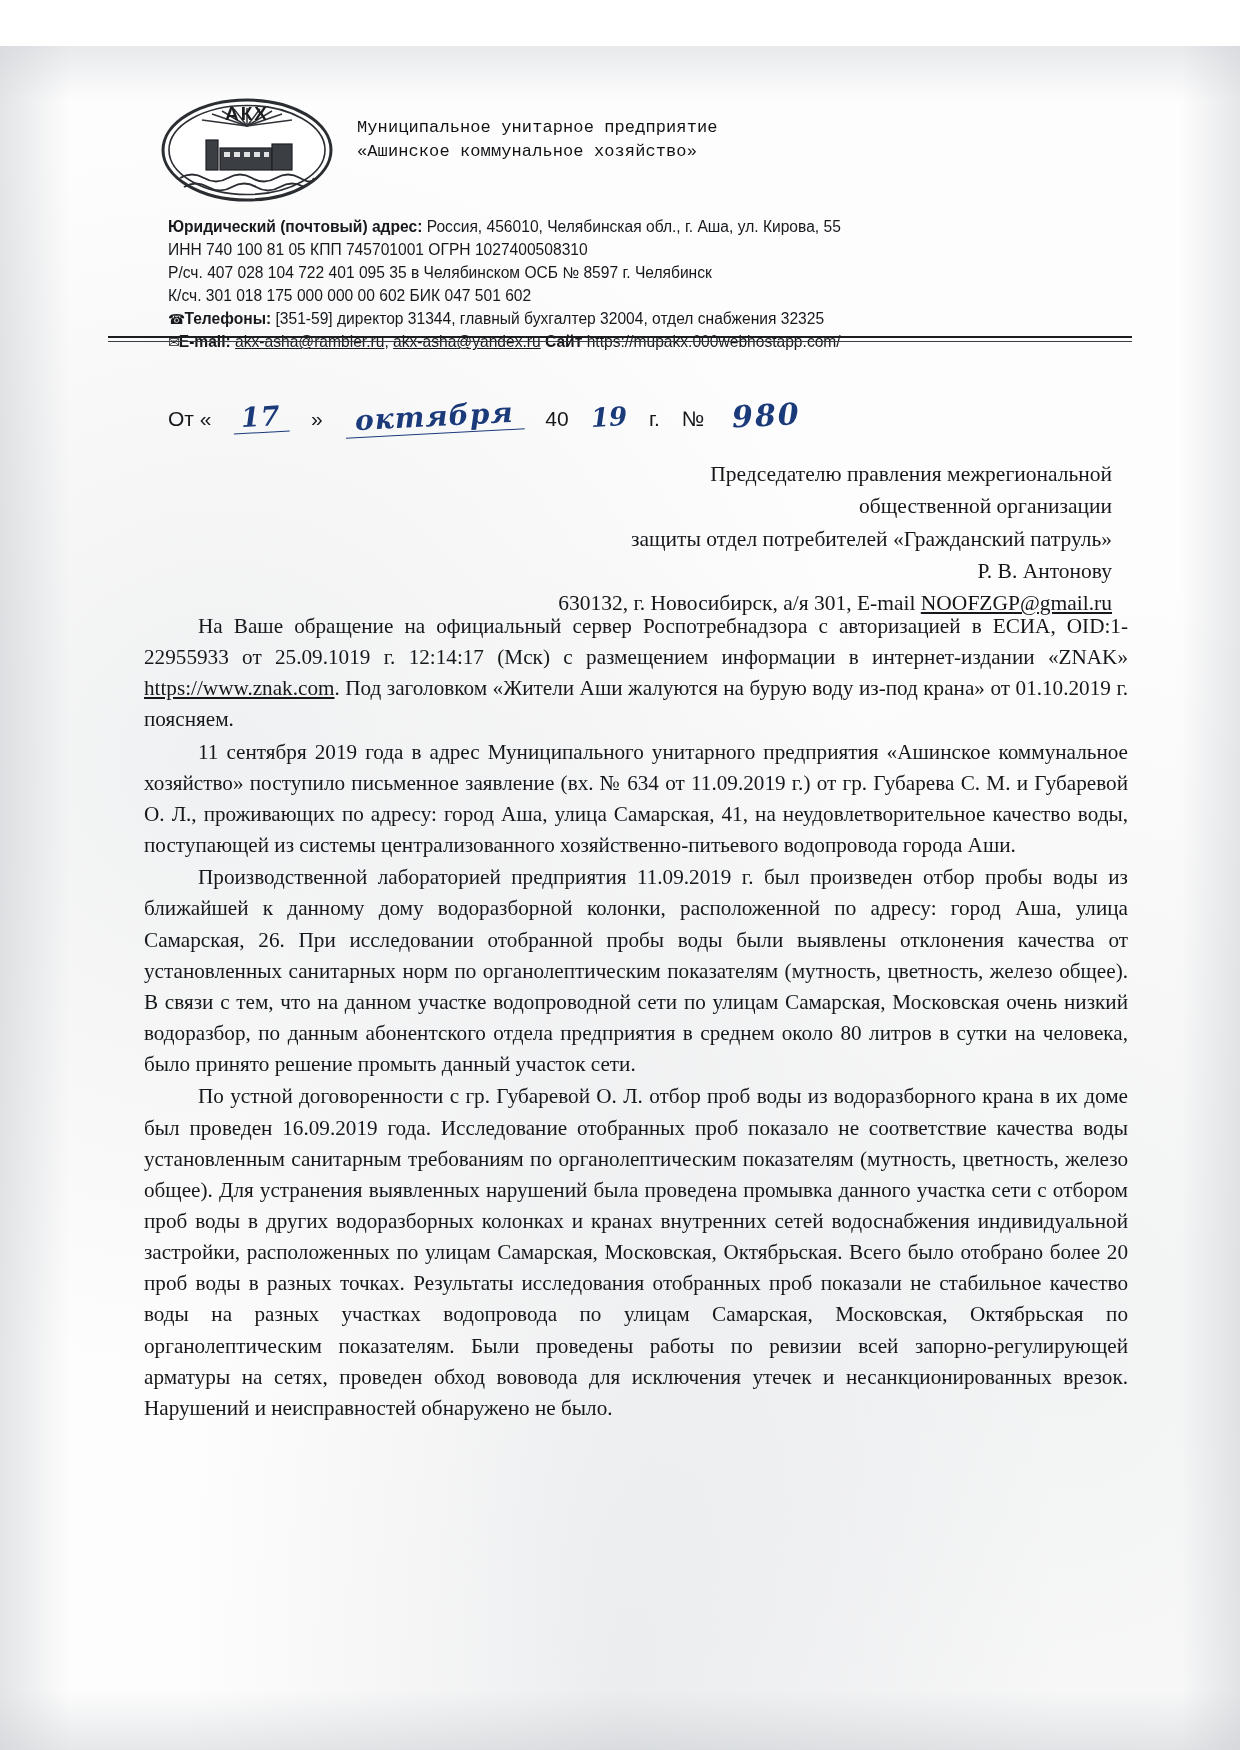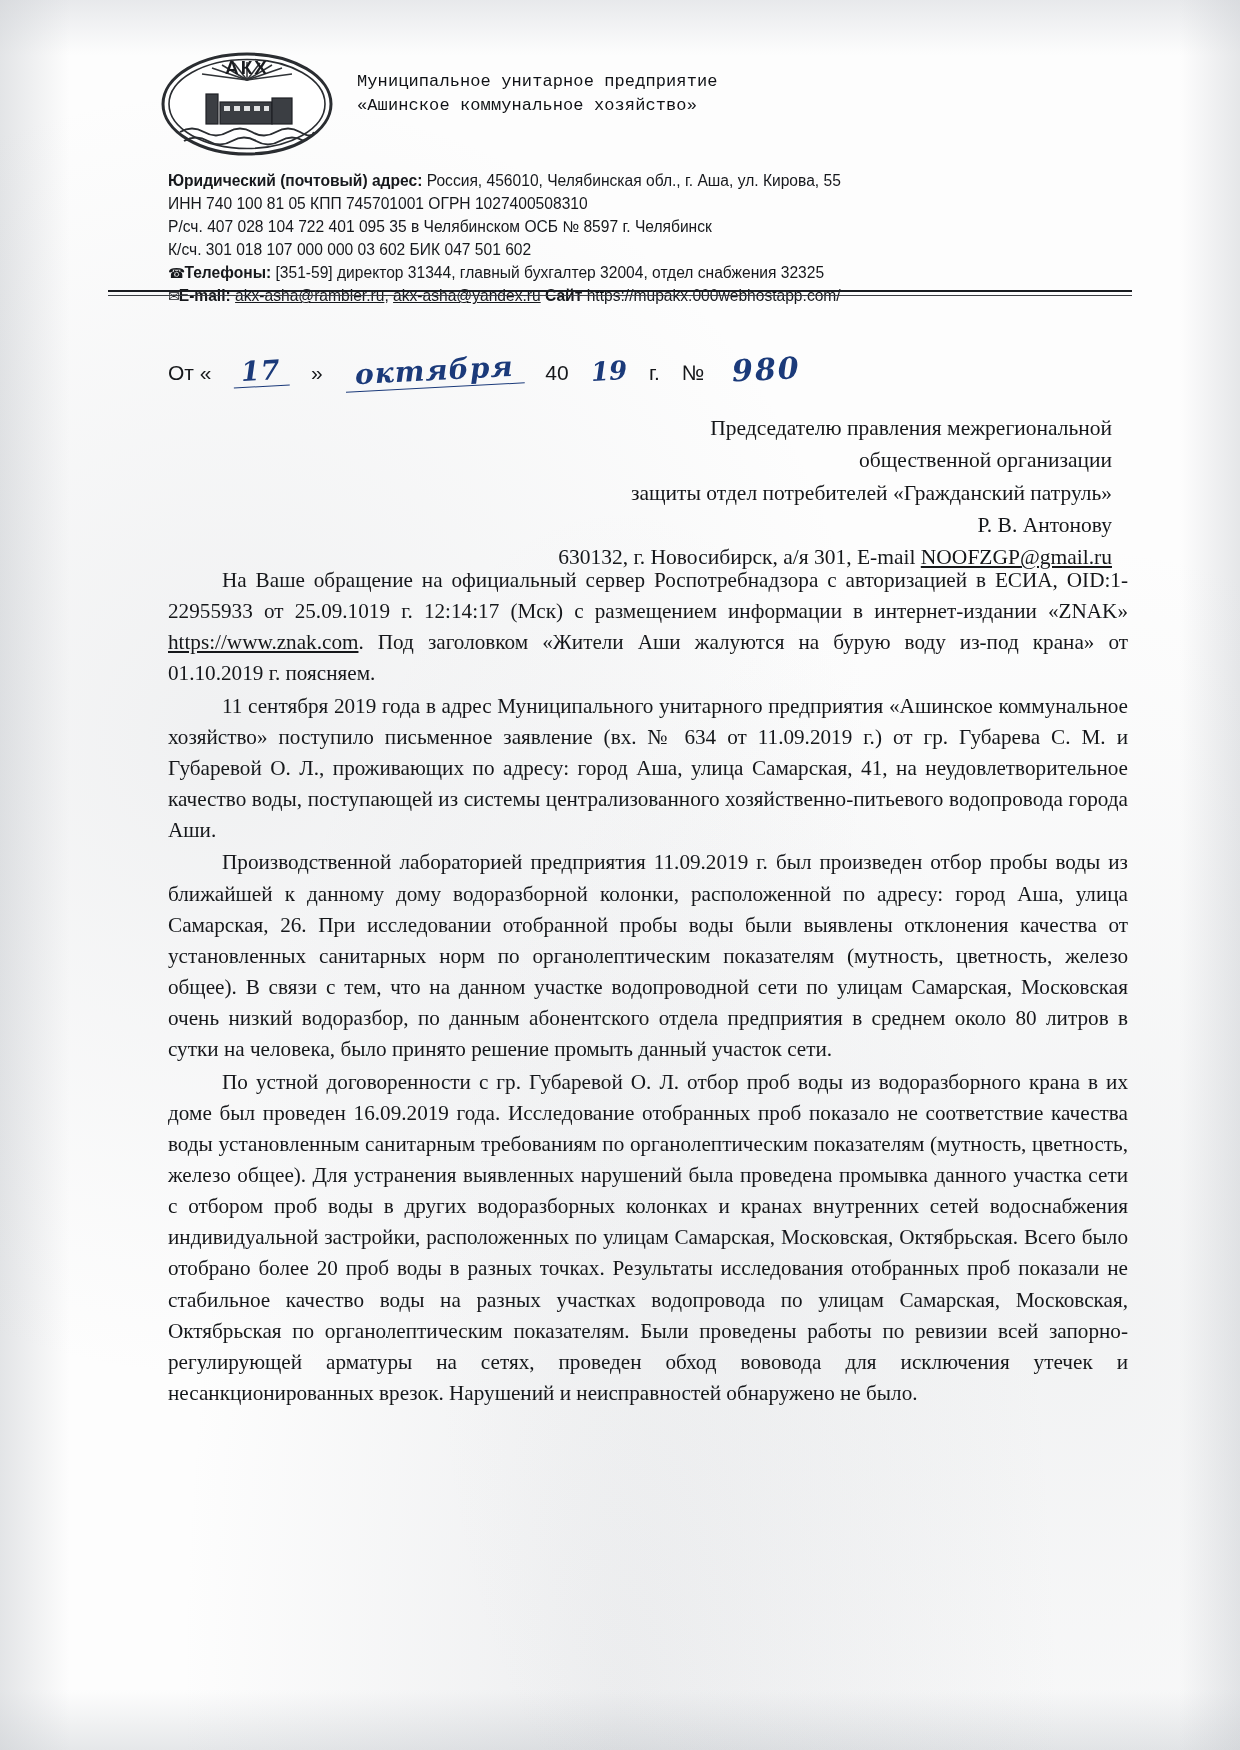--- a/index.html
+++ b/index.html
@@ -19,20 +19,21 @@
   
   .page {
     position: absolute;
     inset: 0;
     background:
       linear-gradient(90deg, rgba(205,208,212,0.55) 0px, rgba(255,255,255,0) 70px),
       linear-gradient(270deg, rgba(200,203,208,0.45) 0px, rgba(255,255,255,0) 60px),
       linear-gradient(180deg, rgba(210,213,218,0.5) 0px, rgba(255,255,255,0) 55px),
       linear-gradient(0deg, rgba(206,210,214,0.5) 0px, rgba(255,255,255,0) 60px),
       #fdfdfd;
+    margin-top: 46px;
   }
   .grain {
     position: absolute;
     inset: 0;
     pointer-events: none;
     background:
       radial-gradient(ellipse at 18% 42%, rgba(170,175,182,0.16), rgba(255,255,255,0) 45%),
       radial-gradient(ellipse at 86% 76%, rgba(172,178,184,0.14), rgba(255,255,255,0) 42%),
       radial-gradient(ellipse at 50% 98%, rgba(165,170,178,0.18), rgba(255,255,255,0) 50%);
   }
@@ -135,21 +136,21 @@
     color: #15171a;
   }
   .addressee a {
     color: #15171a;
     text-decoration: underline;
   }
 
   
   .body-text {
     position: absolute;
-    left: 168px;
+    left: 144px;
     right: 112px;
     top: 565px;
     font-family: "Liberation Serif", serif;
     font-size: 21.2px;
     line-height: 1.47;
     text-align: justify;
     text-justify: inter-word;
     color: #15171a;
   }
   .body-text p {
@@ -213,21 +214,21 @@
         <div>«Ашинское коммунальное хозяйство»</div>
       </div>
     </div>
 
     <div class="details">
       <div class="row">
         <b>Юридический (почтовый) адрес:</b><span> Россия, 456010, Челябинская обл., г. Аша, ул. Кирова, 55</span>
       </div>
       <div class="row">ИНН 740 100 81 05 КПП 745701001 ОГРН 1027400508310</div>
       <div class="row">Р/сч. 407 028 104 722 401 095 35 в Челябинском ОСБ № 8597 г. Челябинск</div>
-      <div class="row">К/сч. 301 018 107 000 000 03 602      БИК 047 501 602</div>
+      <div class="row">К/сч. 301 018 175 000 000 00 602      БИК 047 501 602</div>
       <div class="row">
         <span class="ico-phone">☎</span><b>Телефоны:</b><span> [351-59] директор 31344, главный бухгалтер 32004, отдел снабжения 32325</span>
       </div>
       <div class="row">
         <span class="ico-mail">✉</span><b>E-mail:</b>
         <a href="#">akx-asha@rambler.ru</a><span>, </span><a href="#">akx-asha@yandex.ru</a>
         <b>Сайт</b><span> https://mupakx.000webhostapp.com/</span>
       </div>
     </div>
   </div>

